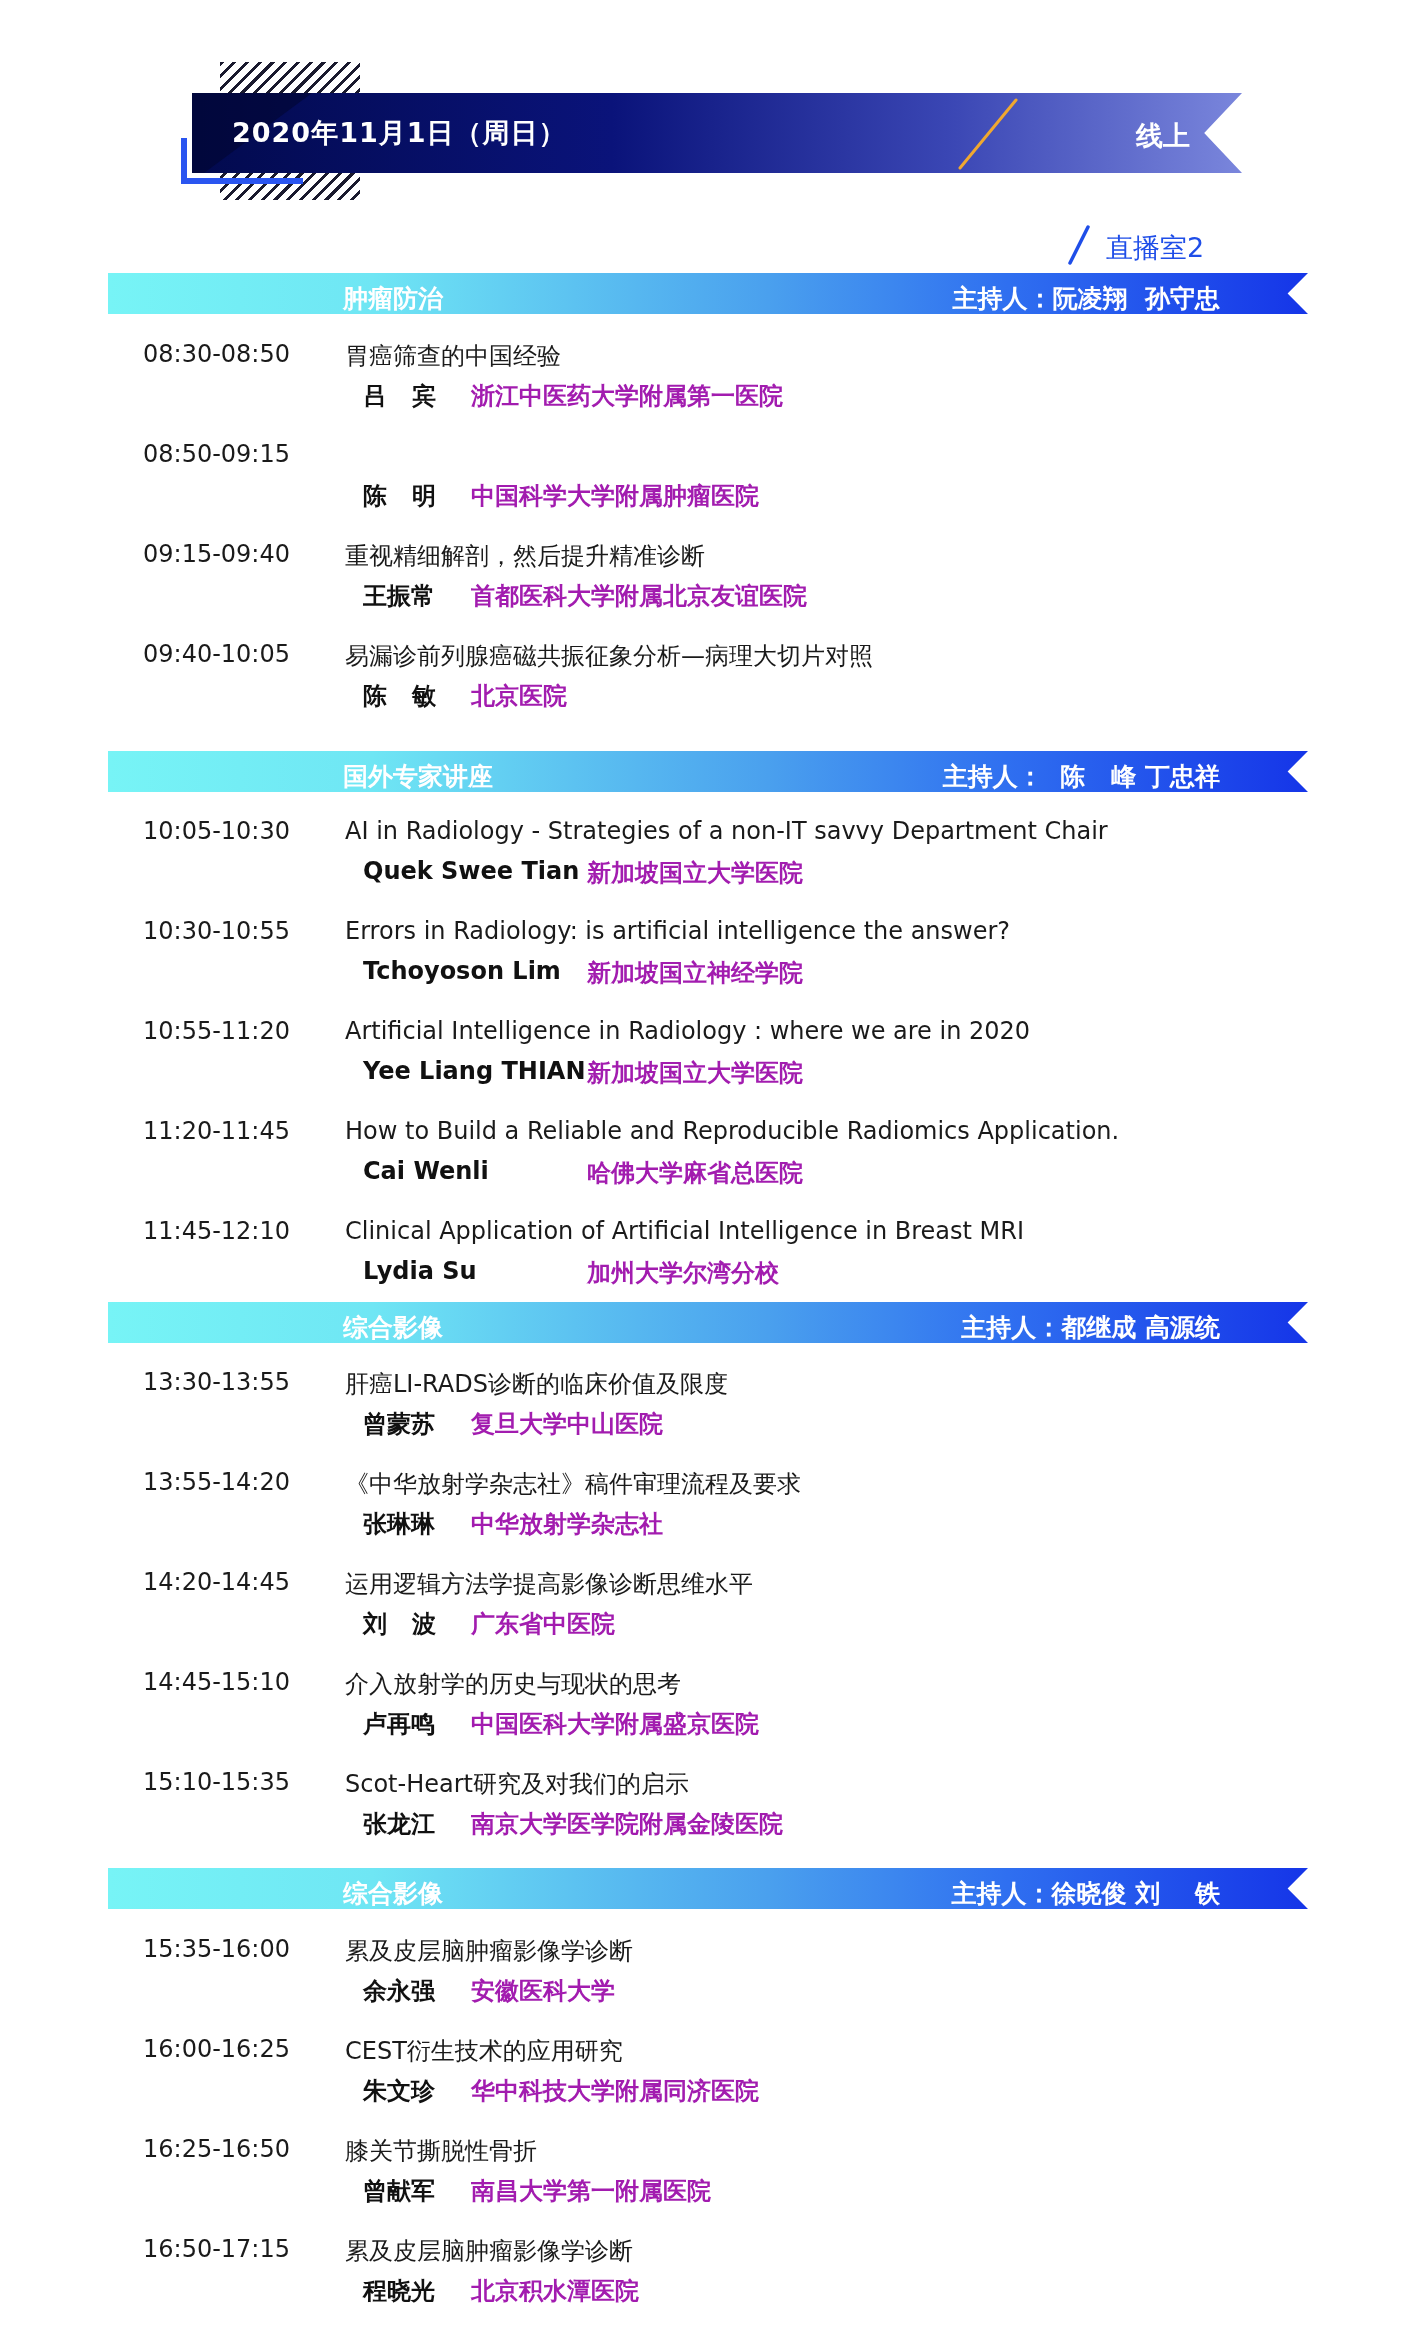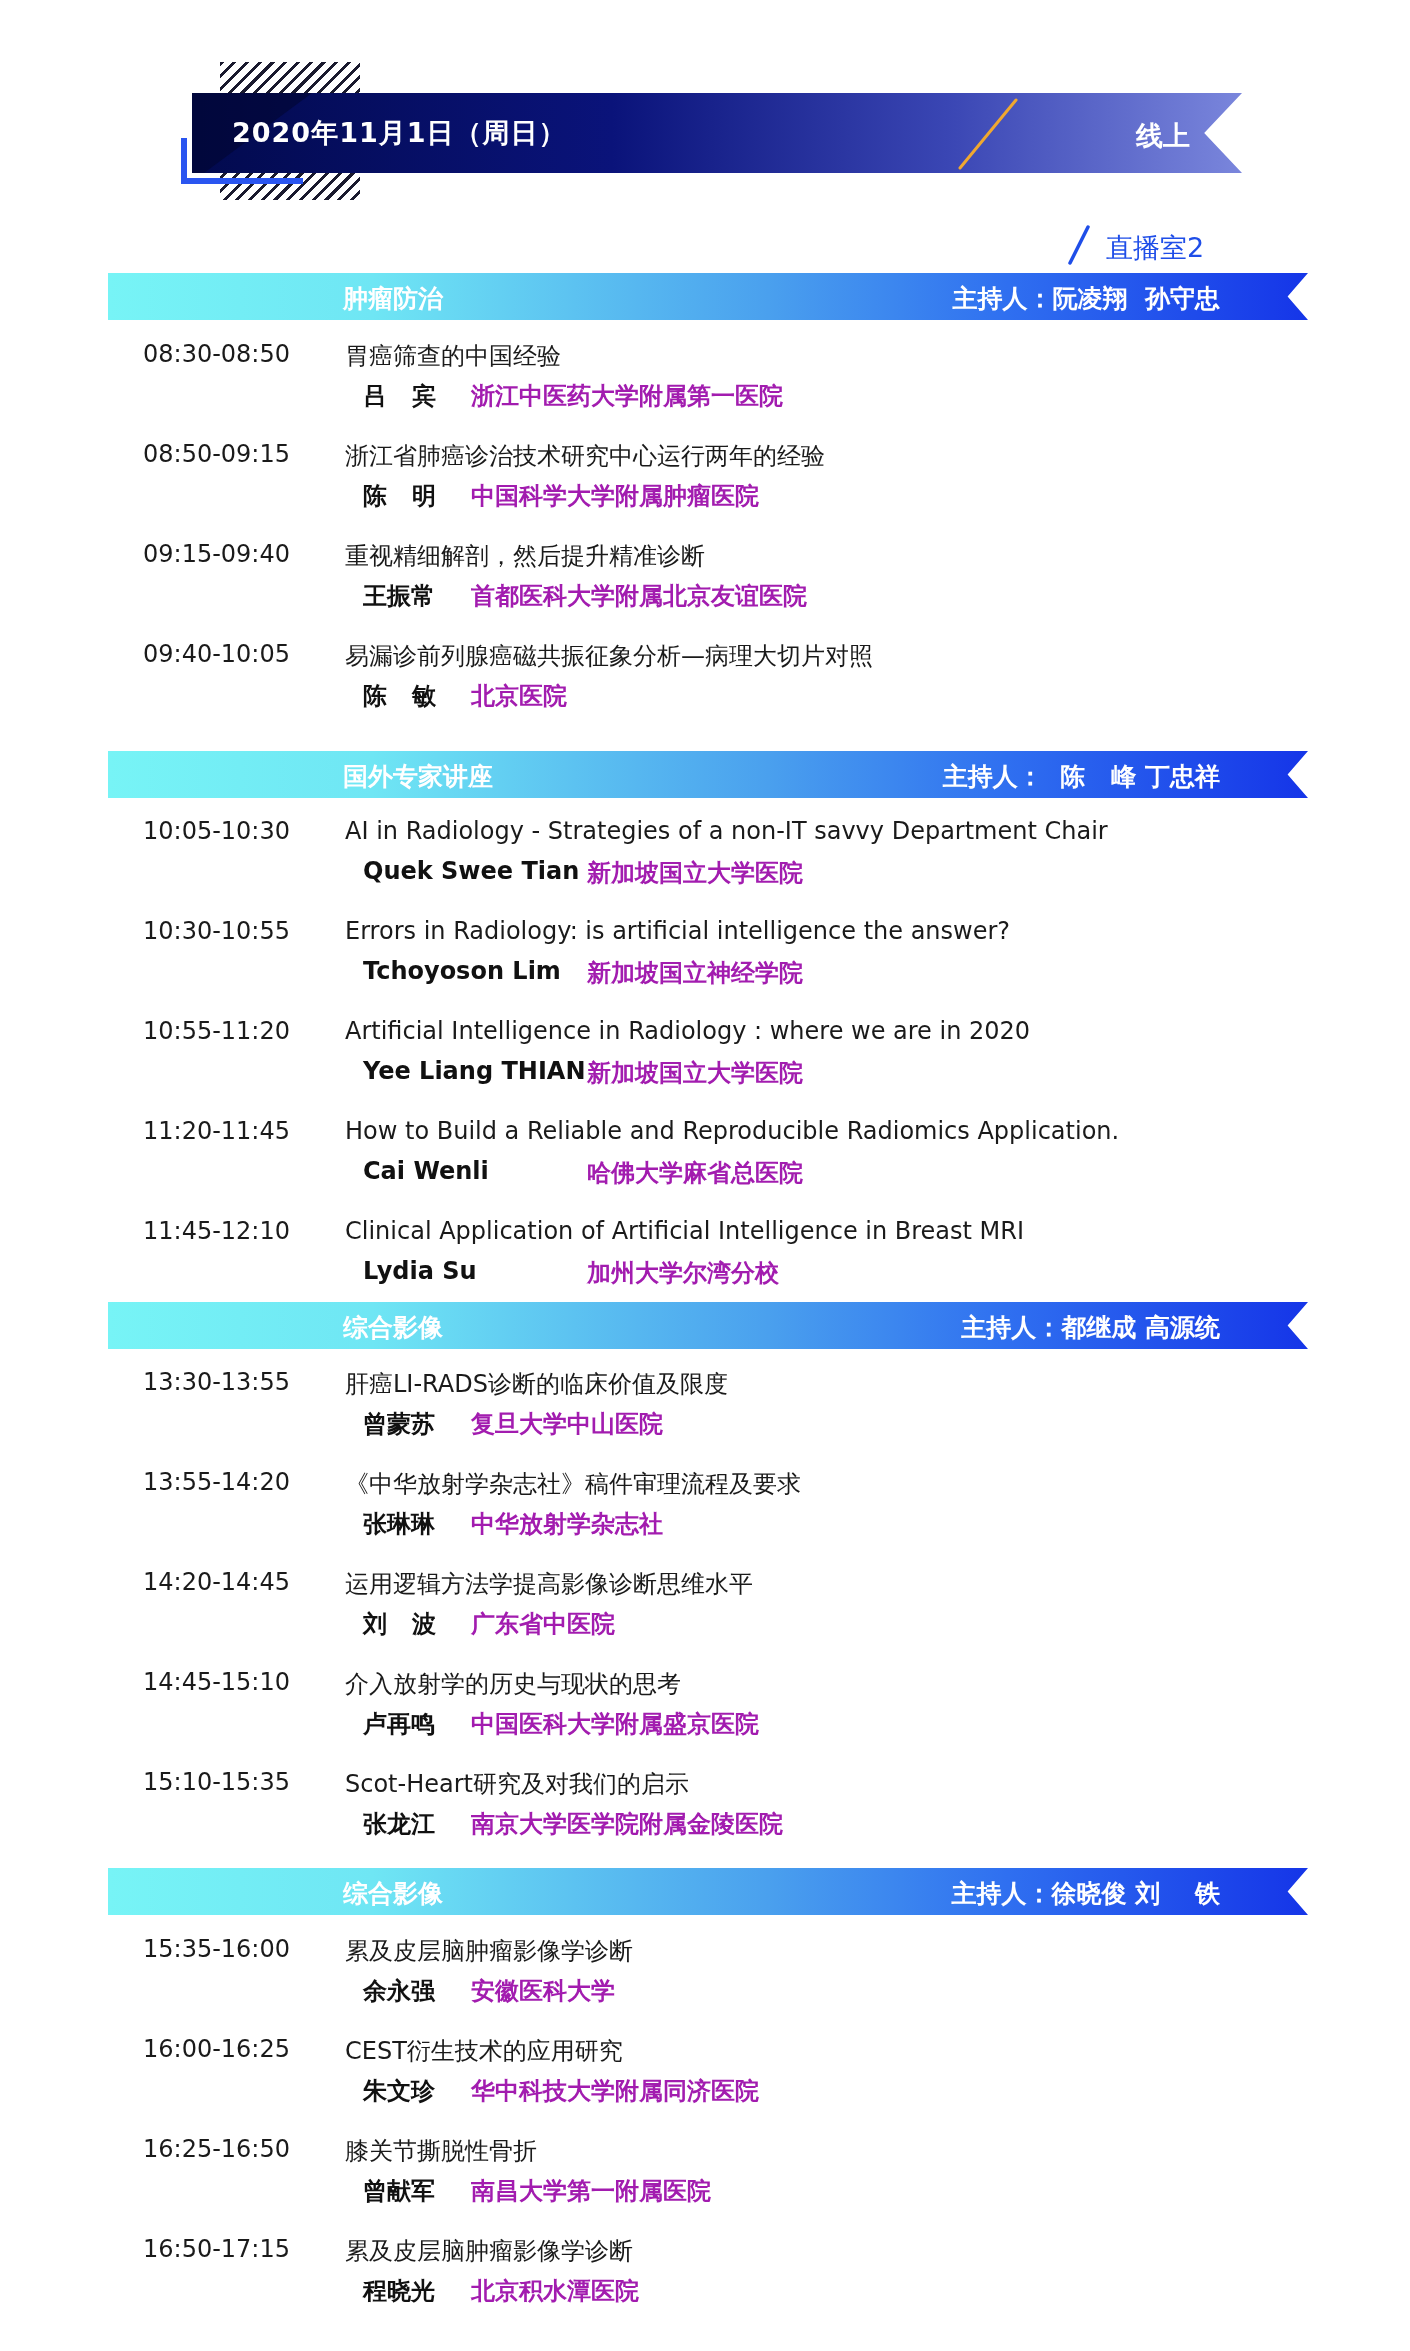--- a/index.html
+++ b/index.html
@@ -17,21 +17,21 @@
               clip-path:polygon(0 0,100% 0,96.4% 50%,100% 100%,0 100%); }
   .date-shadow { left:192px; top:93px; width:120px; height:80px;
                  background:#02062e; clip-path:polygon(0 0,100% 0,10% 100%,0 100%); opacity:.55; }
   .date-text { left:232px; top:115px; font-size:27px; font-weight:bold; color:#ffffff; letter-spacing:1px; }
   .gold-slash { left:958px; top:98px; width:60px; height:72px; }
   .online-text { left:1113px; top:118px; font-size:27px; font-weight:bold; color:#ffffff;margin-left:23px; }
   .room-slash { left:1068px; top:225px; width:22px; height:40px; }
   .room-text { left:1106px; top:230px; font-size:27px; font-weight:normal; color:#1f4ee8; }
 
   
-  .band { left:108px; width:1200px; height:47px;
+  .band { left:108px; width:1200px; height:41px;
           background:linear-gradient(90deg,#77f4f6 0%,#6fe6f4 22%,#4aa0ee 55%,#2f6ff0 75%,#1535e8 100%);
           clip-path:polygon(0 0,100% 0,98.3% 50%,100% 100%,0 100%); }
   .band-title { position:absolute; left:235px; top:9px; font-size:25px; font-weight:bold; color:#ffffff; }
   .band-mod { position:absolute; right:88px; top:9px; font-size:25px; font-weight:bold; color:#ffffff; white-space:pre; }
 
   
   .row { left:0; width:1410px; height:100px; }
   .time { position:absolute; left:143px; top:0; font-size:24px; color:#1a1a1a; }
   .title { position:absolute; left:345px; top:0; font-size:24px; color:#1a1a1a; white-space:nowrap; }
   .speaker { position:absolute; left:345px; top:40px; font-size:24px; font-weight:bold; color:#111; white-space:pre;margin-left:18px; }
@@ -63,21 +63,20 @@
   <span class="band-mod">主持人：阮凌翔  孙守忠</span>
 </div>
 <div class="abs row" style="top:340px">
   <span class="time">08:30-08:50</span>
   <span class="title">胃癌筛查的中国经验</span>
   <span class="speaker">吕   宾</span>
   <span class="affil cn">浙江中医药大学附属第一医院</span>
 </div>
 <div class="abs row" style="top:440px">
   <span class="time">08:50-09:15</span>
-  <span class="title">浙江省肺癌诊治技术研究中心运行两年的经验</span>
   <span class="speaker">陈   明</span>
   <span class="affil cn">中国科学大学附属肿瘤医院</span>
 </div>
 <div class="abs row" style="top:540px">
   <span class="time">09:15-09:40</span>
   <span class="title">重视精细解剖，然后提升精准诊断</span>
   <span class="speaker">王振常</span>
   <span class="affil cn">首都医科大学附属北京友谊医院</span>
 </div>
 <div class="abs row" style="top:640px">

